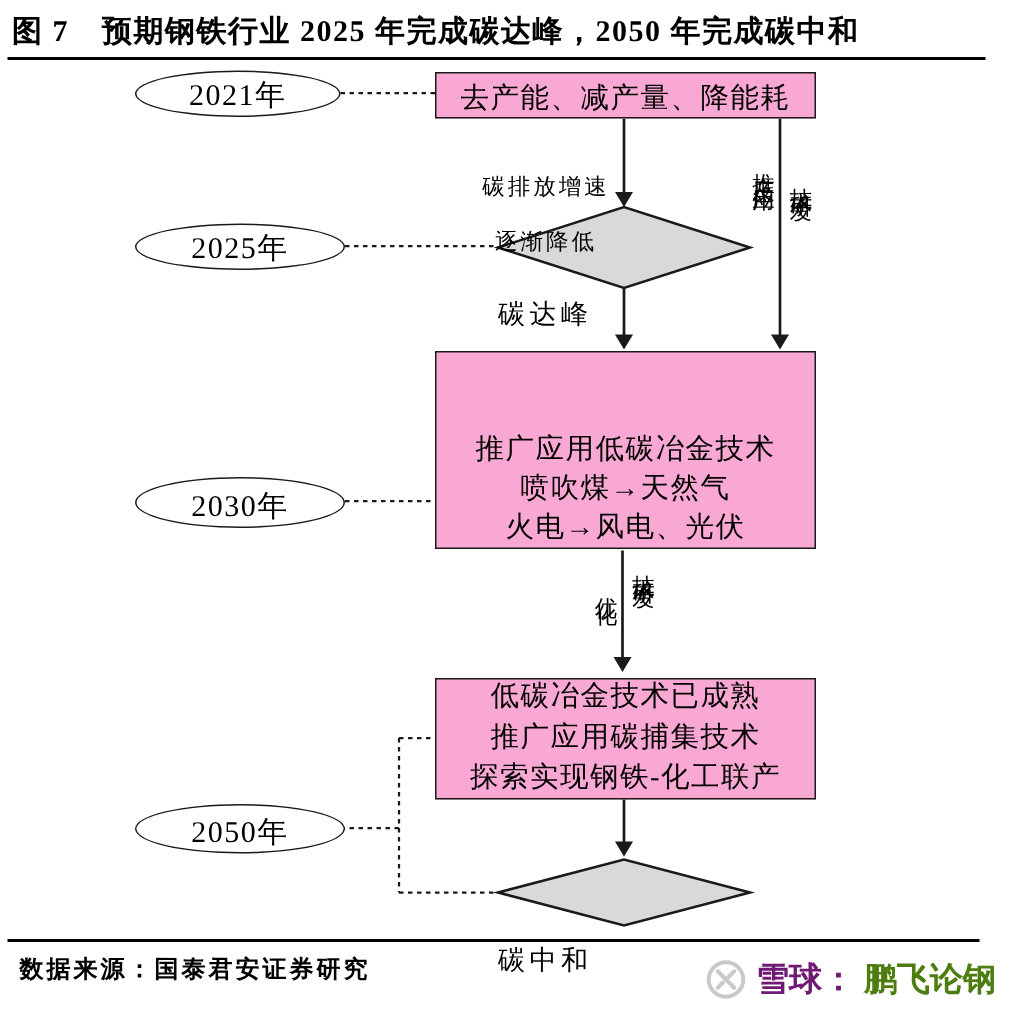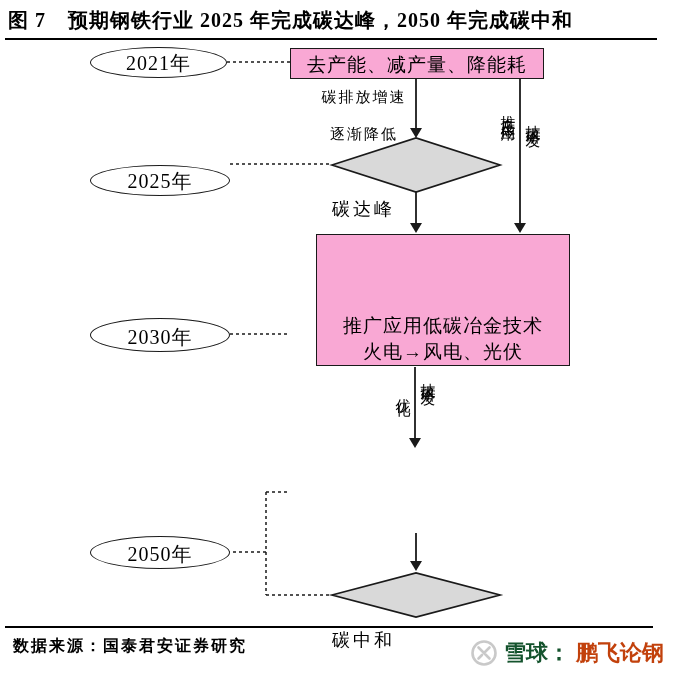--- a/index.html
+++ b/index.html
@@ -24,22 +24,22 @@
   .diamond-text{position:absolute;z-index:3;width:168px;text-align:left;font-size:18px;letter-spacing:3px;margin-top:44px;}
   .edge-label{position:absolute;z-index:2;font-size:15px;letter-spacing:2px;text-align:center;line-height:18px;}
   .vlabel{position:absolute;z-index:2;writing-mode:vertical-rl;text-orientation:upright;font-size:15px;letter-spacing:3px;white-space:nowrap;}
   .footer-rule{position:absolute;left:5px;top:626px;width:648px;height:2px;background:#000;}
   .footer-text{position:absolute;left:13px;top:636px;font-size:16px;font-weight:bold;letter-spacing:2px;}
   .watermark{
     position:absolute;right:12px;top:638px;display:flex;align-items:center;gap:6px;z-index:2;
     font-family:"Liberation Sans","DejaVu Sans",sans-serif;font-weight:bold;font-size:22px;
     text-shadow:1px 1px 0 #ffffff;
   }
-  .wm-site{color:#14532d;}
-  .wm-account{color:#c2410c;}
+  .wm-site{color:#701a75;}
+  .wm-account{color:#4d7c0f;}
 </style>
 </head>
 <body>
 
 <div class="canvas">
 
   <div class="title-row">
     <span class="title-prefix">图 7</span><span>预期钢铁行业 2025 年完成碳达峰，2050 年完成碳中和</span>
   </div>
   <div class="title-rule"></div>
@@ -69,47 +69,55 @@
     <line x1="416" y1="533" x2="416" y2="562" stroke="#1a1a1a" stroke-width="1.8"></line>
     <polygon points="410,561 422,561 416,571" fill="#1a1a1a"></polygon>
 
     <polygon points="332,165 416,138 500,165 416,192" fill="#d9d9d9" stroke="#1a1a1a" stroke-width="1.7"></polygon>
     <polygon points="332,595 416,573 500,595 416,617" fill="#d9d9d9" stroke="#1a1a1a" stroke-width="1.7"></polygon>
   </svg>
 
   <div class="node ellipse" style="left:90px;top:47px;width:137px;height:31px;">
     <span>2021年</span>
   </div>
-  <div class="node ellipse" style="left:90px;top:149px;width:140px;height:31px;margin-top:16px;">
+  <div class="node ellipse" style="left:90px;top:149px;width:140px;height:31px;">
     <span>2025年</span>
   </div>
   <div class="node ellipse" style="left:90px;top:318px;width:140px;height:34px;">
     <span>2030年</span>
   </div>
   <div class="node ellipse" style="left:90px;top:536px;width:140px;height:33px;font-family:Liberation Serif, serif;">
     <span>2050年</span>
   </div>
 
   <div class="node rect" style="left:290px;top:48px;width:254px;height:31px;">
     <span class="line">去产能、减产量、降能耗</span>
   </div>
 
-  <div class="node rect b2" style="left:290px;top:234px;width:254px;height:132px;margin-left:26px;">
+  <div class="node rect b2" style="left:290px;top:234px;width:254px;height:132px;">
     <span class="lines">
       <span class="line">推广应用低碳冶金技术</span>
+      <span class="line">喷吹煤→天然气</span>
       <span class="line">火电→风电、光伏</span>
     </span>
   </div>
 
+  <div class="node rect b3" style="left:290px;top:452px;width:254px;height:81px;">
+    <span class="lines">
+      <span class="line">低碳冶金技术已成熟</span>
+      <span class="line">推广应用碳捕集技术</span>
+      <span class="line">探索实现钢铁-化工联产</span>
+    </span>
+  </div>
 
   <div class="diamond-text" style="left:332px;top:153px;">碳达峰</div>
   <div class="diamond-text" style="left:332px;top:584px;">碳中和</div>
 
   <div class="edge-label" style="left:305px;top:88px;width:118px;">
-    <span class="line" style="display:block;">碳排放增速</span>
+    <span class="line" style="display:block;margin-top:28px;">碳排放增速</span>
     <span class="line" style="display:block;margin-top:19px;">逐渐降低</span>
   </div>
 
   <div class="vlabel" style="left:498px;top:103px;">推广及应用</div>
   <div class="vlabel" style="left:523px;top:113px;">技术研发</div>
 
   <div class="vlabel" style="left:393px;top:387px;">优化</div>
   <div class="vlabel" style="left:418px;top:371px;">技术研发</div>
 
   <div class="footer-rule"></div>

